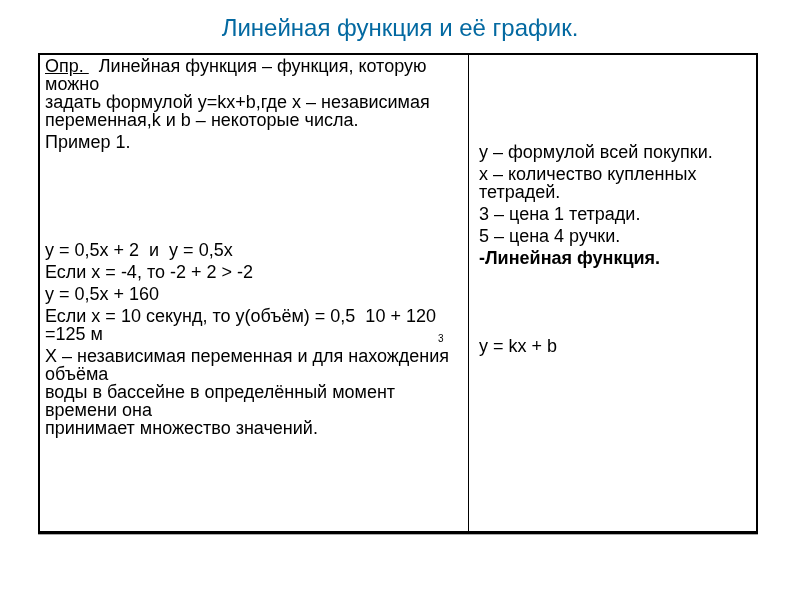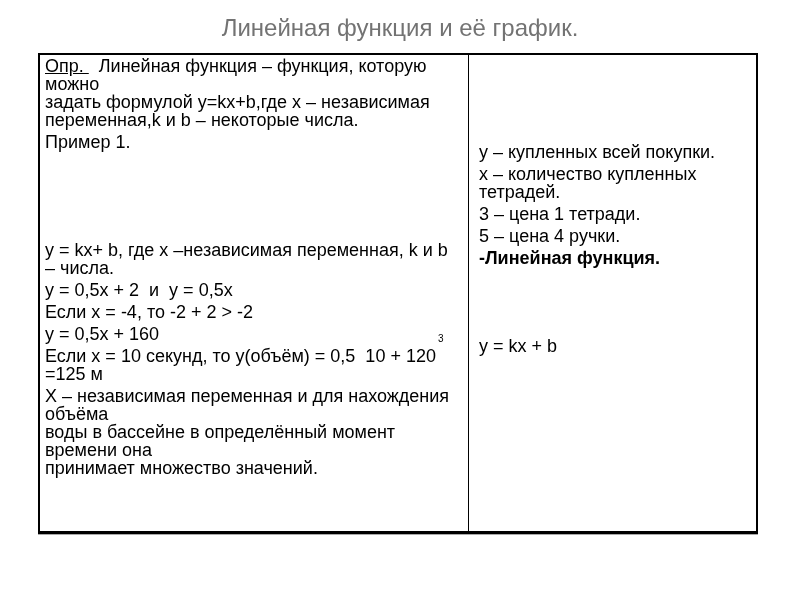--- a/index.html
+++ b/index.html
@@ -19,21 +19,21 @@
   .title {
     position: absolute;
     top: 14px;
     left: 0;
     width: 100%;
     margin: 0;
     text-align: center;
     font-size: 24px;
     font-weight: 400;
     line-height: 28px;
-    color: #737373;
+    color: #0369a1;
   }
   .table {
     position: absolute;
     left: 38px;
     top: 53px;
     width: 720px;
     height: 481px;
     box-sizing: border-box;
     border: 2px solid #000000;
     border-bottom-width: 3px;
@@ -84,32 +84,31 @@
   <h1 class="title">Линейная функция и её график.</h1>
 
   <div class="table">
 
     <div class="cell cell-left">
       <p><span class="u">Опр. </span><span>  Линейная функция – функция, которую можно
 задать формулой y=kx+b,где х – независимая
 переменная,k и b – некоторые числа.</span></p>
       <p>Пример 1.</p>
       <div class="spacer-left"></div>
-      <p>y = kx+ b, где х –независимая переменная, k и b – числа.</p>
       <p>y = 0,5x + 2  и  y = 0,5x</p>
       <p>Если х = -4, то -2 + 2 &gt; -2</p>
       <p>y = 0,5x + 160</p>
       <p>Если х = 10 секунд, то у(объём) = 0,5  10 + 120 =125 м</p>
       <p>Х – независимая переменная и для нахождения объёма
 воды в бассейне в определённый момент времени она
 принимает множество значений.</p>
     </div>
 
     <div class="cell cell-right">
-      <p>у – купленных всей покупки.</p>
+      <p>у – формулой всей покупки.</p>
       <p>х – количество купленных тетрадей.</p>
       <p>3 – цена 1 тетради.</p>
       <p>5 – цена 4 ручки.</p>
       <p class="outdent">-Линейная функция.</p>
       <div class="spacer-right"></div>
       <p>y = kx + b</p>
     </div>
 
   </div>
 

